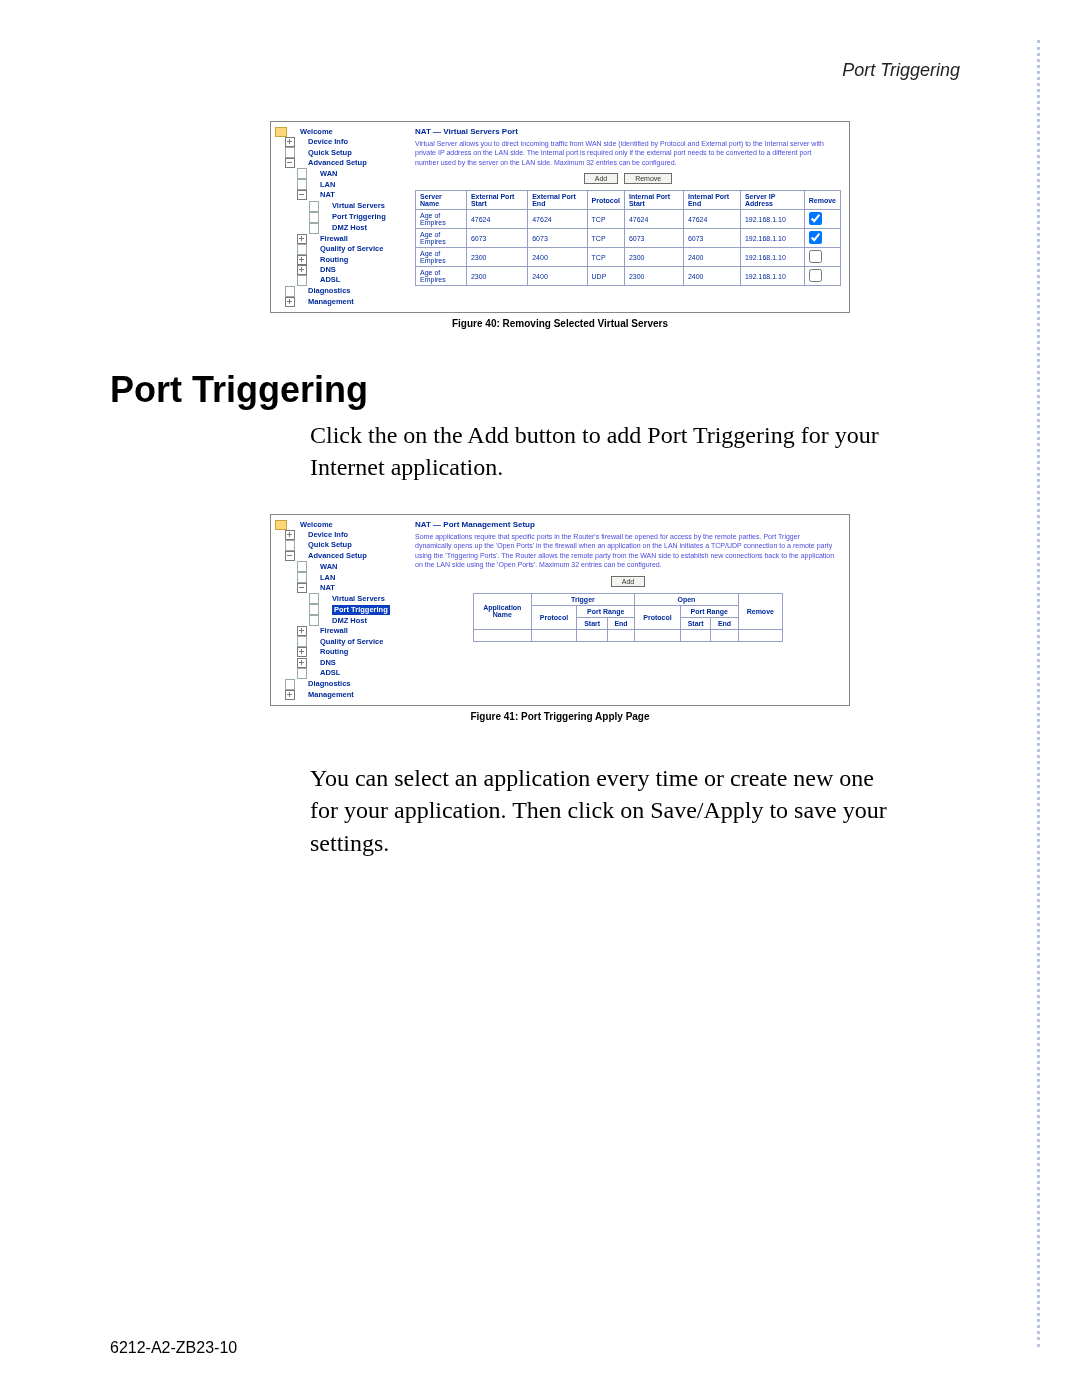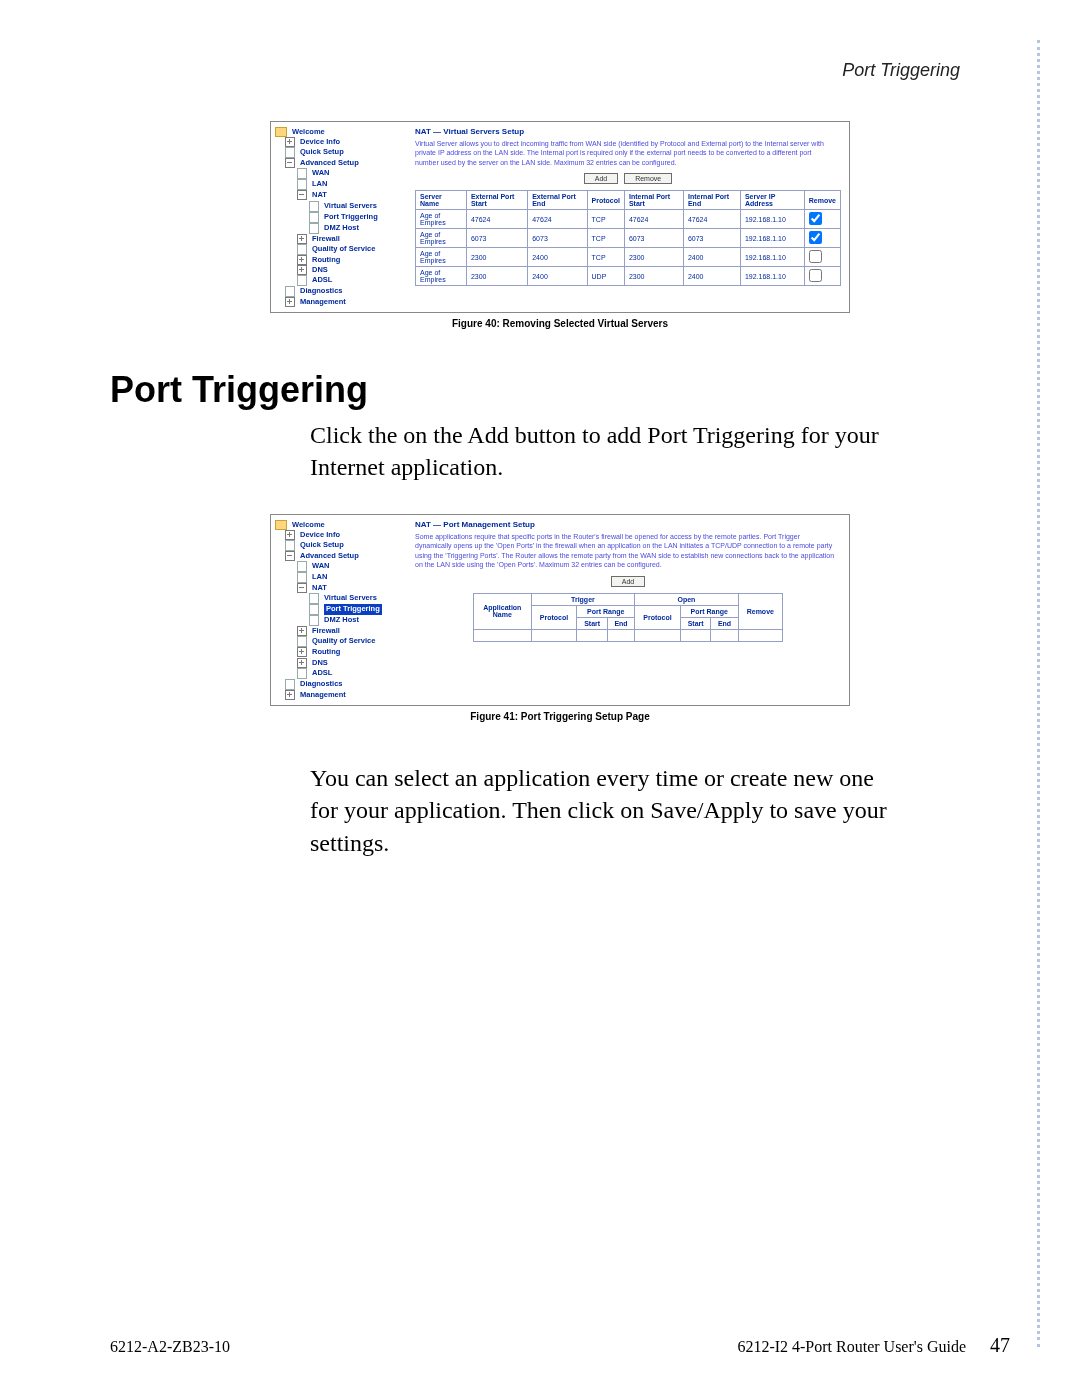--- a/index.html
+++ b/index.html
@@ -46,21 +46,21 @@
   }
   .tree {
     width:130px;
     padding:5px 2px 5px 4px;
     line-height:1.35;
     color:#002a9c;
     font-weight:bold;
     font-size:7.5px;
     font-family: Verdana, Arial, sans-serif;
   }
-  .tree .row { display:flex; gap:5px; white-space:nowrap; }
+  .tree .row { display:flex; align-items:center; gap:13px; white-space:nowrap; }
   .tree .sel { background:#0a3fc1; color:#fff; padding:0 2px; }
   .ico-node { width:8px; height:8px; border:1px solid #7a7a7a; display:inline-block; position:relative; }
   .ico-node::before, .ico-node::after { content:""; position:absolute; background:#7a7a7a; }
   .ico-node::before { left:3px; top:1px; width:1px; height:5px; }
   .ico-node::after  { top:3px; left:1px; height:1px; width:5px; }
   .ico-node.minus::before { display:none; }
   .ico-folder { width:10px; height:8px; background:#ffd77a; border:1px solid #c9a23b; display:inline-block; }
   .ico-page { width:8px; height:9px; background:#fff; border:1px solid #9aa; display:inline-block; }
   .ind1 { padding-left:10px; }
   .ind2 { padding-left:22px; }
@@ -88,21 +88,21 @@
   p.body {
     font-size:24px;
     line-height:1.35;
     margin:6px 0 30px 200px;
     max-width:580px;
   }
 
   
   .footer { position:absolute; bottom:40px; left:110px; right:70px;
             display:flex; justify-content:space-between; align-items:baseline;
-            font-family: Liberation Serif, serif; font-size:16px; }
+            font-family: Liberation Sans, sans-serif; font-size:16px; }
   .footer .pg { font-size:20px; margin-left:20px; }
 
   
   table.trig { margin:0 auto; width:310px; }
   table.trig th, table.trig td { text-align:center; }
 </style>
 </head>
 <body>
 
 <div class="dotted-right"></div>
@@ -174,21 +174,21 @@
       <div class="row ind1">
         <span class="ico-page"></span>
         <span>Diagnostics</span>
       </div>
       <div class="row ind1">
         <span class="ico-node"></span>
         <span>Management</span>
       </div>
     </div>
   <div class="panel">
-    <div class="panel-title">NAT — Virtual Servers Setup</div>
+    <div class="panel-title">NAT — Virtual Servers Port</div>
     <div class="panel-desc">Virtual Server allows you to direct incoming traffic from WAN side (identified by Protocol and External port) to the Internal server with private IP address on the LAN side. The Internal port is required only if the external port needs to be converted to a different port number used by the server on the LAN side. Maximum 32 entries can be configured.</div>
     <div class="btnrow">
       <span class="btn">Add</span>
       <span class="btn">Remove</span>
     </div>
     <table class="data">
       <thead>
           <tr id="th40">
             <th>Server Name</th>
             <th>External Port Start</th>
@@ -357,23 +357,19 @@
             <td>&nbsp;</td>
         <td>&nbsp;</td>
             <td>&nbsp;</td>
             <td>&nbsp;</td>
         <td>&nbsp;</td>
       </tr>
     </tbody>
       </table>
   </div>
 </div>
-<div class="caption">Figure 41: Port Triggering Setup Page</div>
+<div class="caption">Figure 41: Port Triggering Apply Page</div>
 
 <p class="body">You can select an application every time or create new one for your application. Then click on Save/Apply to save your settings.</p>
 
 <div class="footer">
   <span>6212-A2-ZB23-10</span>
-  <span>
-    <span>6212-I2 4-Port Router User's Guide</span>
-    <span class="pg">47</span>
-  </span>
 </div>
 
 </body></html>

